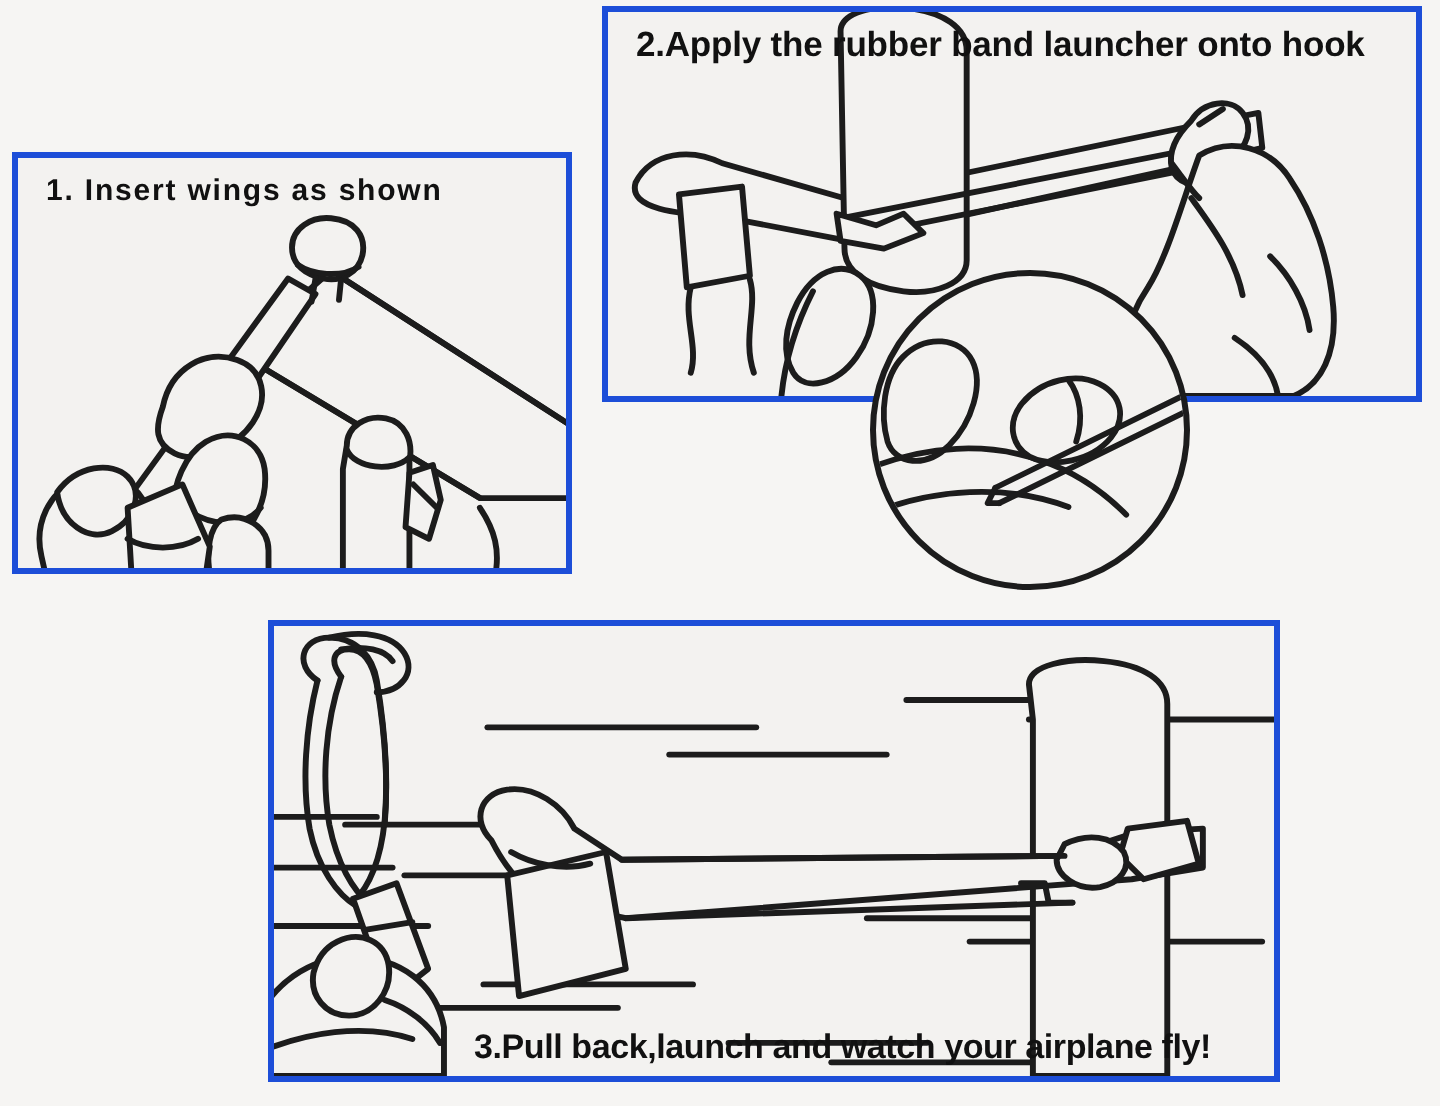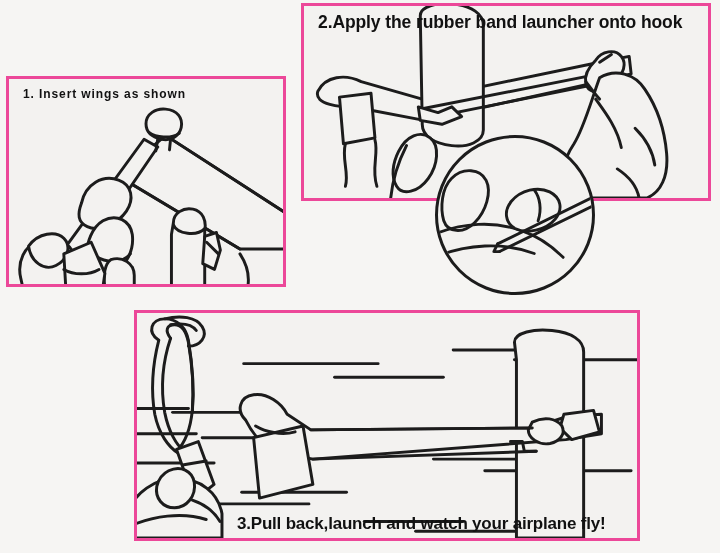--- a/index.html
+++ b/index.html
@@ -13,37 +13,37 @@
     width: 720px;
     height: 553px;
     background: #f6f5f3;
     overflow: hidden;
     font-family: "Liberation Sans", sans-serif;
   }
   .panel {
     position: absolute;
     box-sizing: border-box;
     background: #f3f2f0;
-    border: 3px solid #ec4899;
+    border: 3px solid #1d4ed8;
     overflow: hidden;
   }
   #panel-1 { left: 6px;   top: 76px;  width: 280px; height: 211px; }
   #panel-2 { left: 301px; top: 3px;   width: 410px; height: 198px; }
   #panel-3 { left: 134px; top: 310px; width: 506px; height: 231px; }
 
   .panel-caption {
     position: absolute;
     color: #111111;
     font-weight: bold;
     white-space: nowrap;
     z-index: 6;
   }
   #caption-1 {
     left: 14px; top: 8px;
-    font-size: 12px;
+    font-size: 15px;
     letter-spacing: 0.9px;
   }
   #caption-2 {
     left: 14px; top: 6px;
     font-size: 17.5px;
     letter-spacing: -0.1px;
   }
   #caption-3 {
     left: 100px; bottom: 4px;
     font-size: 17px;

